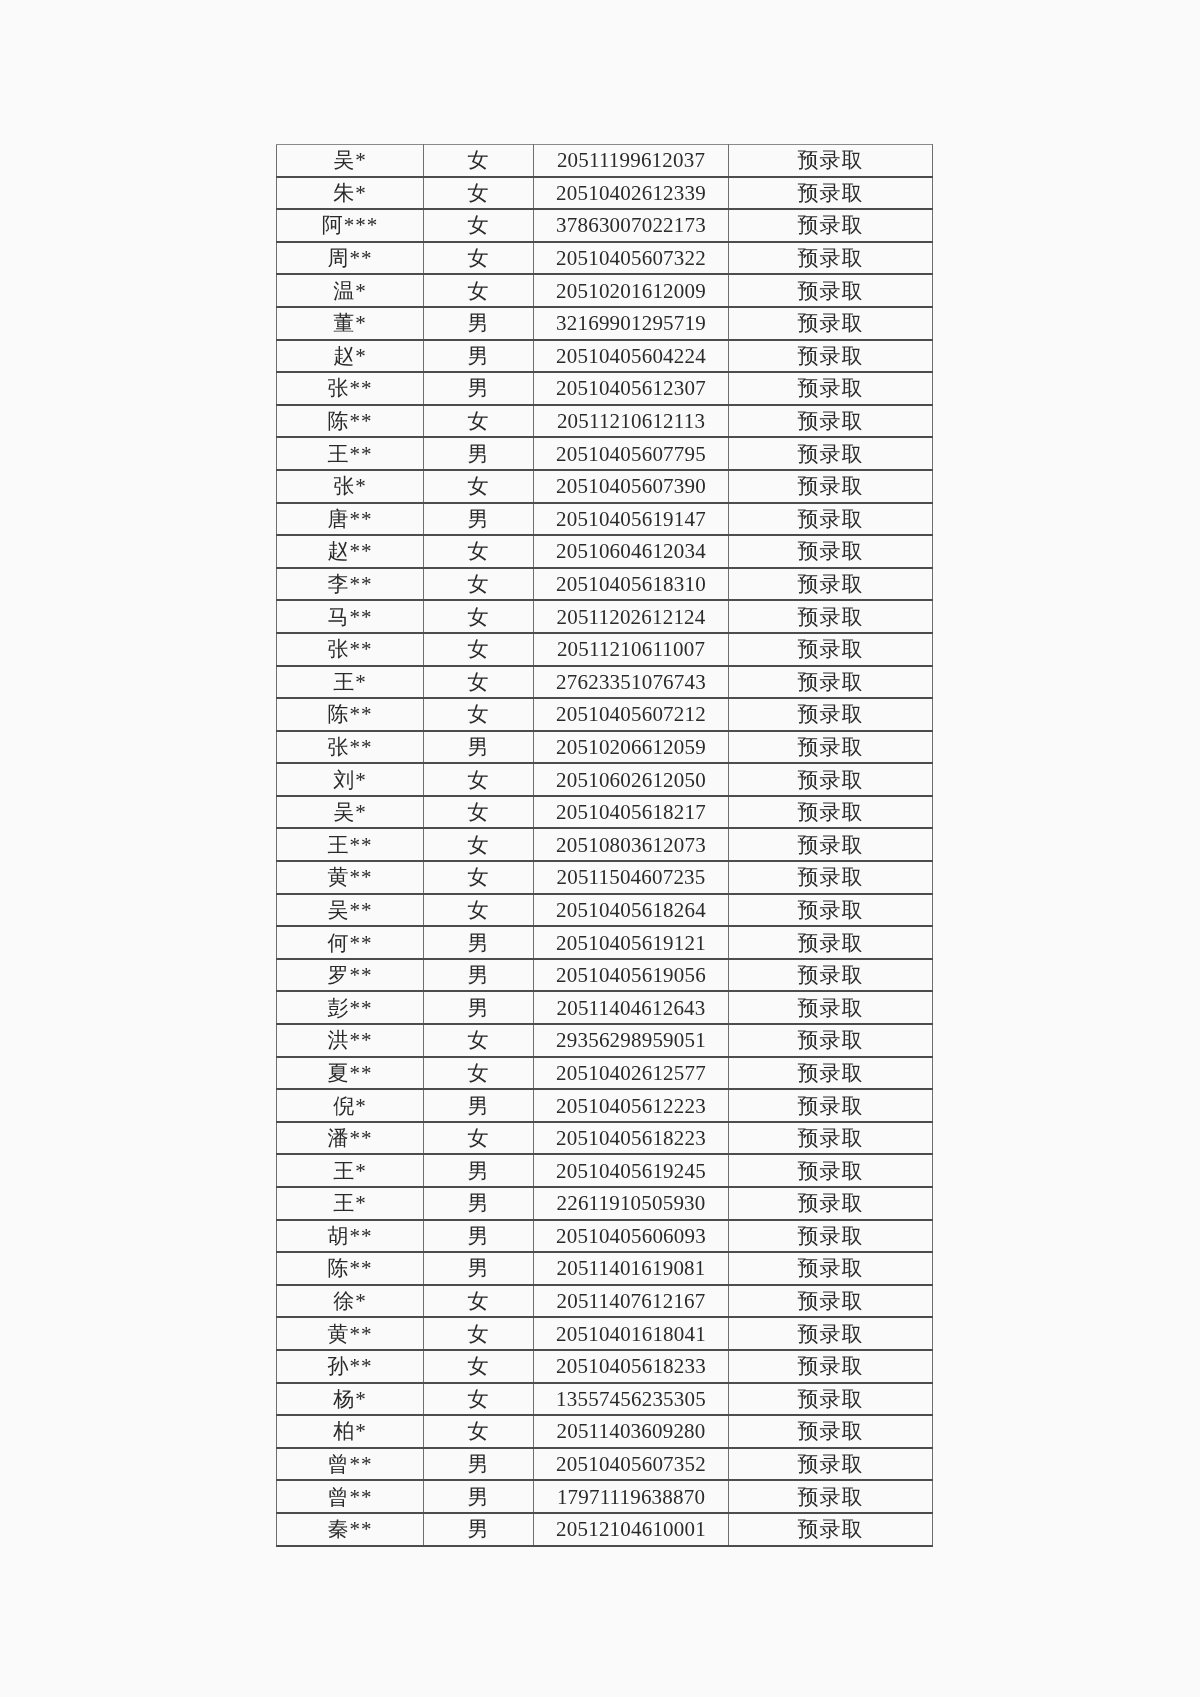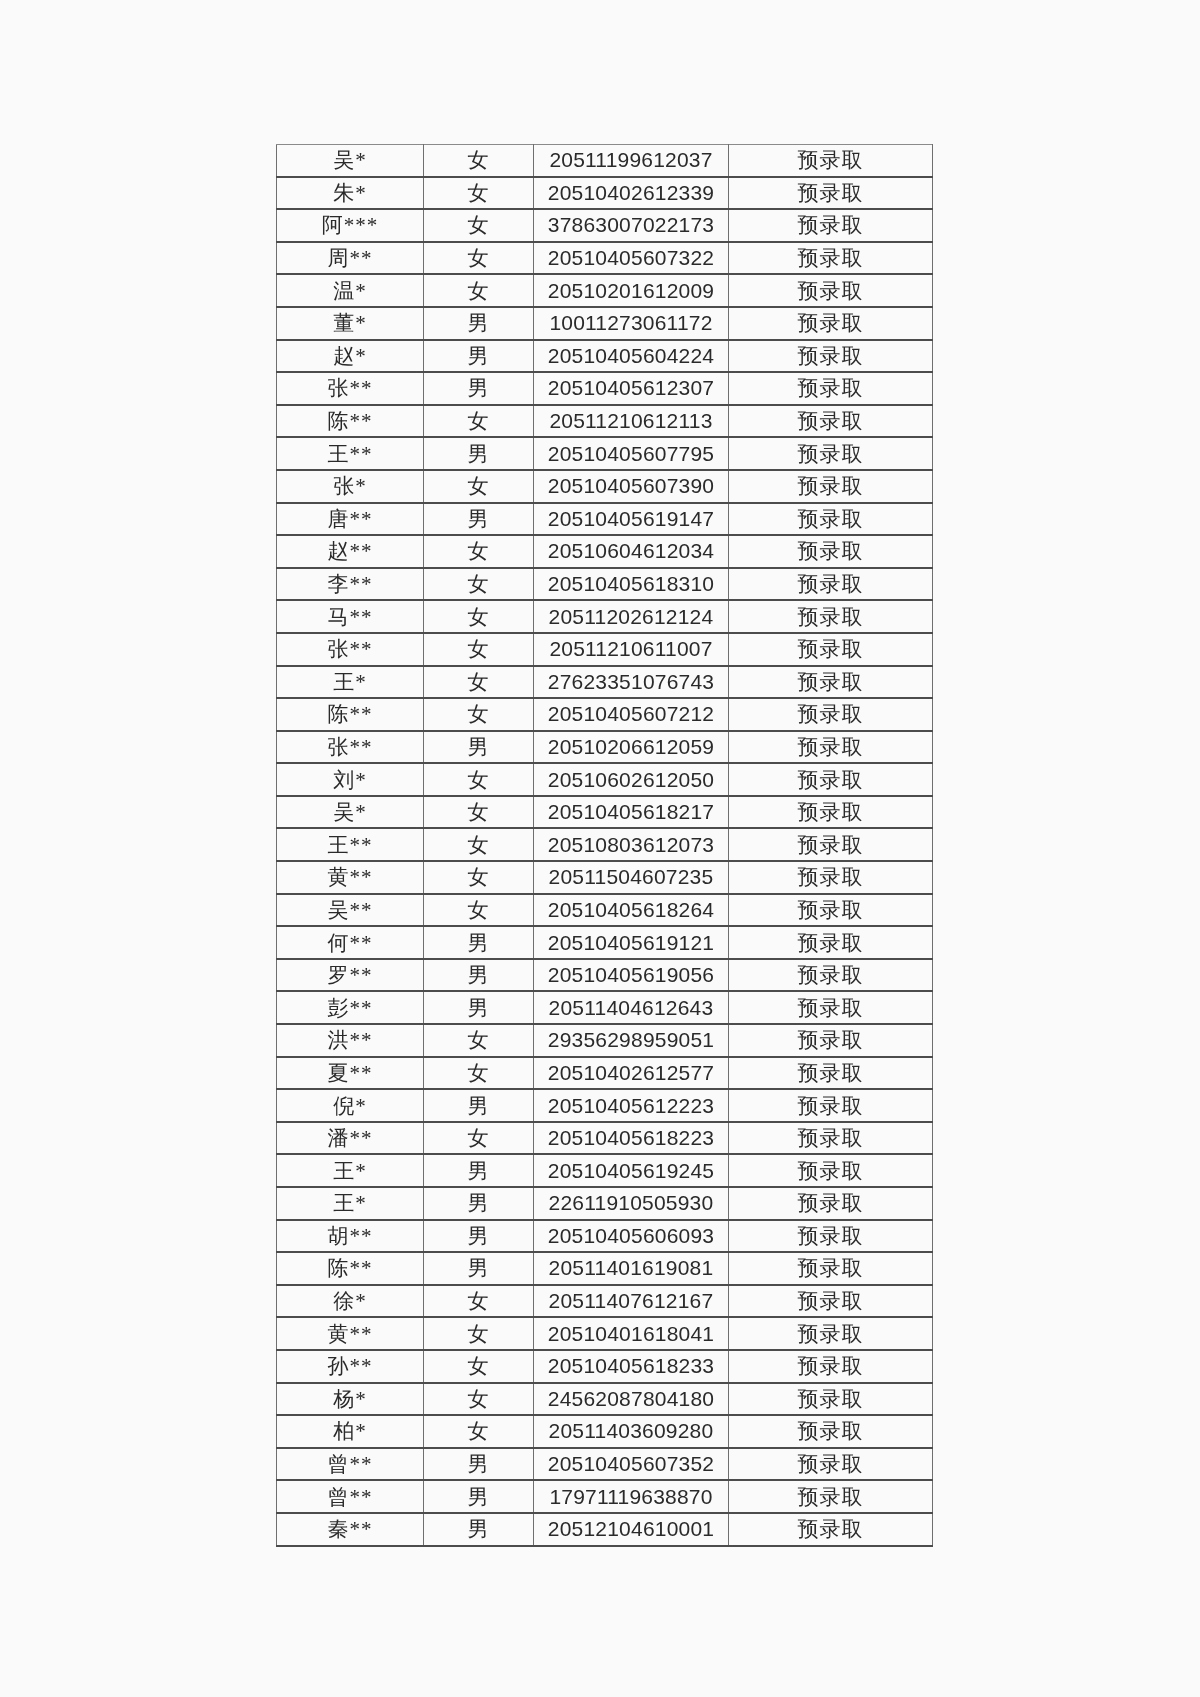--- a/index.html
+++ b/index.html
@@ -50,21 +50,21 @@
   }
   table.roster tr:first-child td {
     border-top-width: 1px;
     border-top-color: #8a8a8a;
   }
   td.c-zh {
     font-family: "Liberation Serif", "DejaVu Serif", serif;
     letter-spacing: 1px;
   }
   td.c-num {
-    font-family: Liberation Sans, sans-serif;
+    font-family: Liberation Serif, serif;
     font-size: 21px;
     letter-spacing: 0.2px;
   }
 </style>
 </head>
 <body>
 
 <div class="page">
   <div class="table-wrap">
     <table class="roster">
@@ -101,21 +101,21 @@
           </tr>
           <tr>
             <td class="c-zh">温*</td>
             <td class="c-zh">女</td>
             <td class="c-num">20510201612009</td>
             <td class="c-zh">预录取</td>
           </tr>
           <tr>
             <td class="c-zh">董*</td>
             <td class="c-zh">男</td>
-            <td class="c-num">10011273061172</td>
+            <td class="c-num">32169901295719</td>
             <td class="c-zh">预录取</td>
           </tr>
           <tr>
             <td class="c-zh">赵*</td>
             <td class="c-zh">男</td>
             <td class="c-num">20510405604224</td>
             <td class="c-zh">预录取</td>
           </tr>
           <tr>
             <td class="c-zh">张**</td>
@@ -299,21 +299,21 @@
           </tr>
           <tr>
             <td class="c-zh">孙**</td>
             <td class="c-zh">女</td>
             <td class="c-num">20510405618233</td>
             <td class="c-zh">预录取</td>
           </tr>
           <tr>
             <td class="c-zh">杨*</td>
             <td class="c-zh">女</td>
-            <td class="c-num">24562087804180</td>
+            <td class="c-num">13557456235305</td>
             <td class="c-zh">预录取</td>
           </tr>
           <tr>
             <td class="c-zh">柏*</td>
             <td class="c-zh">女</td>
             <td class="c-num">20511403609280</td>
             <td class="c-zh">预录取</td>
           </tr>
           <tr>
             <td class="c-zh">曾**</td>

